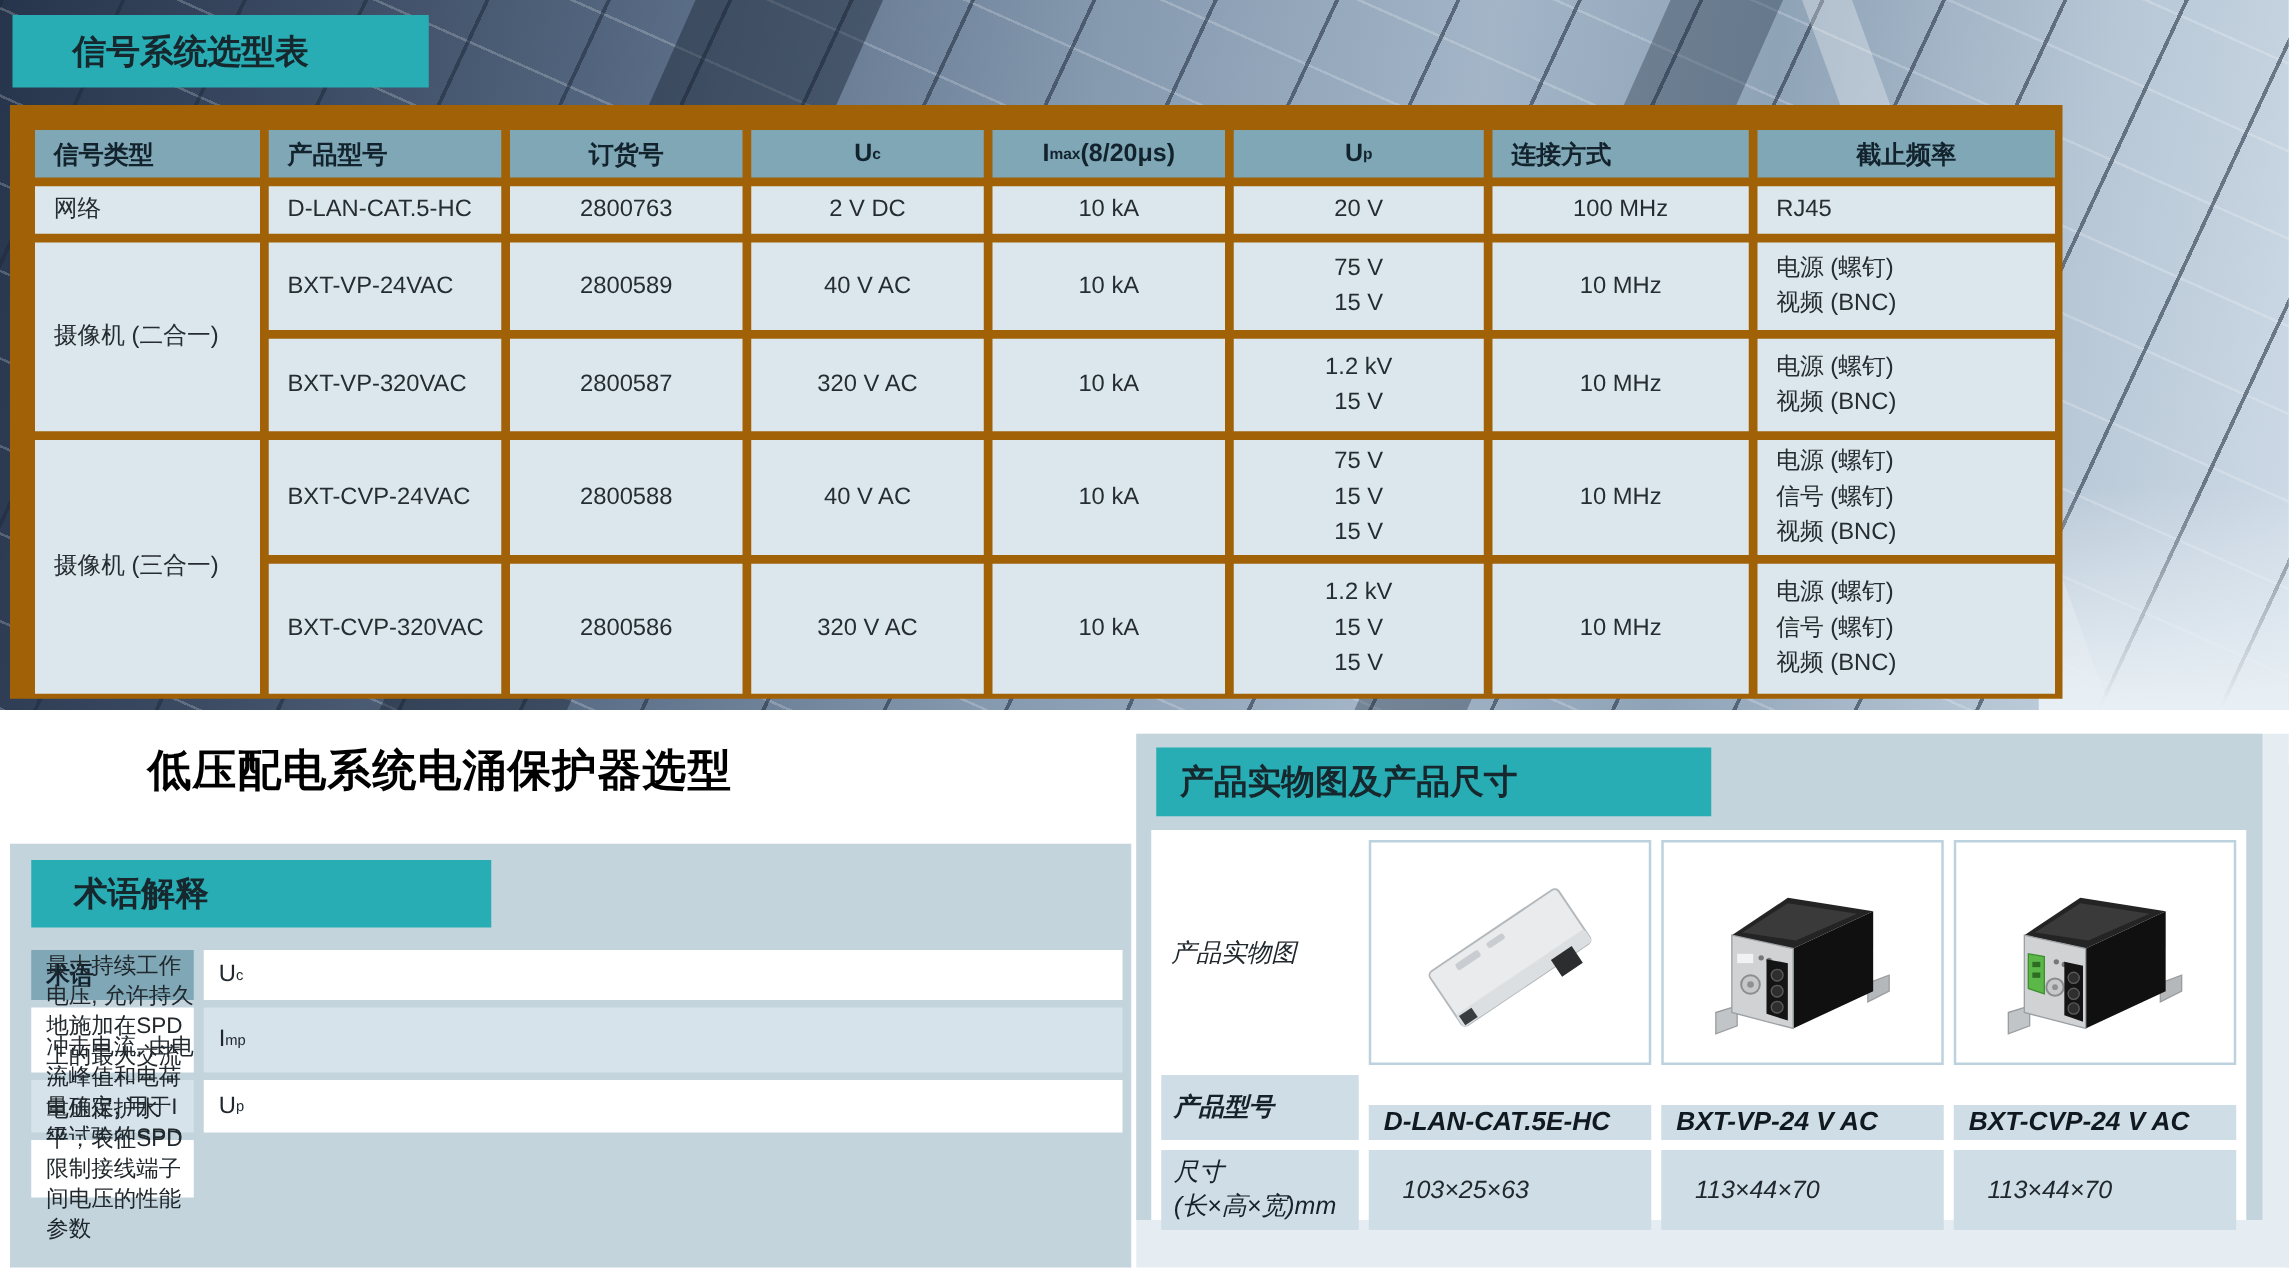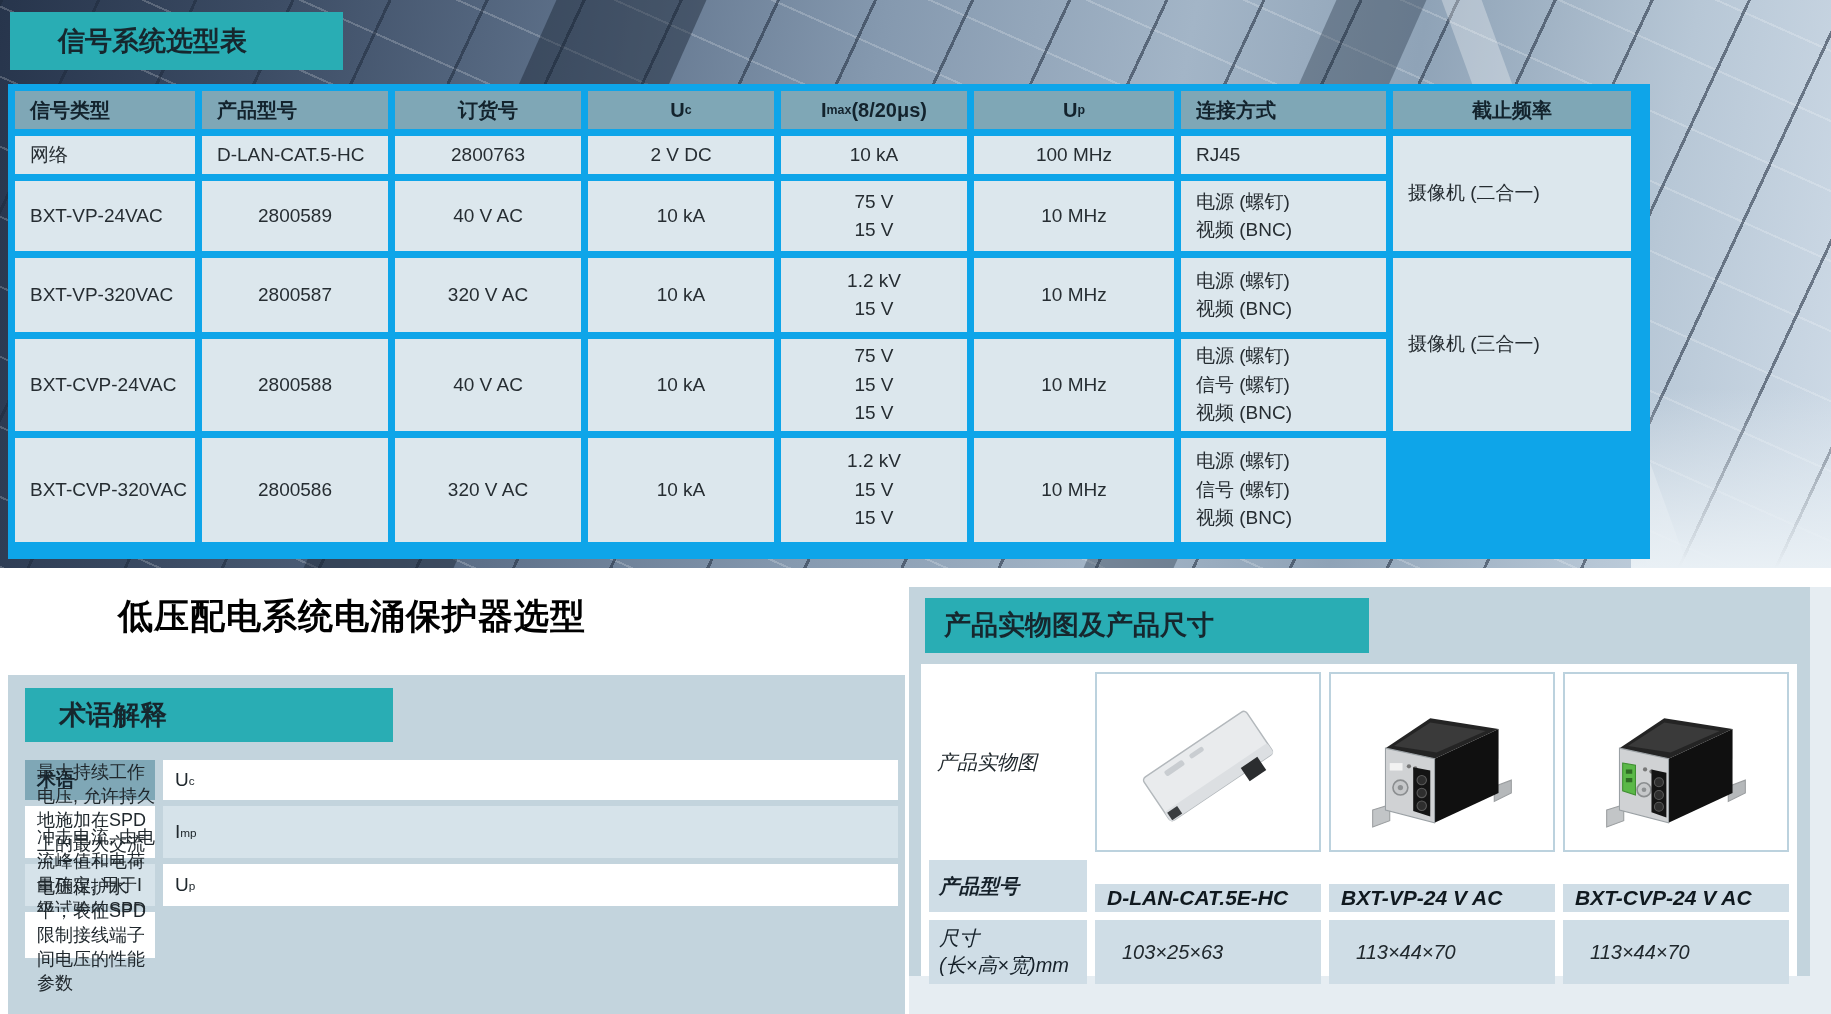--- a/index.html
+++ b/index.html
@@ -22,21 +22,21 @@
   .photo .beam3{position:absolute;left:1545px;top:0;width:40px;height:568px;background:rgba(255,255,255,.30);transform:skewX(20deg);}
   .photo .fade{position:absolute;right:0;bottom:0;width:200px;height:180px;background:linear-gradient(180deg,rgba(233,240,245,0),#e9f0f5);}
   
   .teal{position:absolute;background:#29adb4;color:#16272e;font-weight:700;}
   .teal-main{left:10px;top:12px;width:333px;height:58px;line-height:58px;font-size:27px;padding-left:48px;box-sizing:border-box;}
   .teal-terms{left:25px;top:688px;width:368px;height:54px;line-height:54px;font-size:27px;padding-left:34px;box-sizing:border-box;}
   .teal-products{left:925px;top:598px;width:444px;height:55px;line-height:55px;font-size:27px;padding-left:19px;box-sizing:border-box;}
   
   .main-frame{
     position:absolute;left:8px;top:84px;width:1642px;height:475px;box-sizing:border-box;
-    background:#0ea5e9;padding:7px;
+    background:#a16207;padding:20px;
   }
   .main-grid{
     display:grid;
     grid-template-columns:180px 186px 186px 186px 186px 200px 205px 238px;
     grid-template-rows:38px 38px 70px 74px 92px 104px;
     gap:7px;
   }
   .hcell{background:#7fa7b6;color:#13232d;font-weight:700;font-size:20px;display:flex;align-items:center;justify-content:center;}
   .dcell{background:#dce7ed;color:#262d32;font-size:19px;display:flex;align-items:center;justify-content:center;text-align:center;line-height:1.5;}
   .al{justify-content:flex-start;text-align:left;padding-left:15px;box-sizing:border-box;}
@@ -103,20 +103,23 @@
     <div class="hcell">I<sub>max</sub>(8/20μs)</div>
     <div class="hcell">U<sub>p</sub></div>
     <div class="hcell al">连接方式</div>
     <div class="hcell">截止频率</div>
 
     <div class="dcell al">网络</div>
     <div class="dcell al">D-LAN-CAT.5-HC</div>
     <div class="dcell">2800763</div>
     <div class="dcell">2 V DC</div>
     <div class="dcell">10 kA</div>
+    <div class="dcell">
+        <div>20 V</div>
+      </div>
     <div class="dcell">100 MHz</div>
     <div class="dcell al">
         <div>RJ45</div>
       </div>
 
     <div class="dcell al span2">摄像机 (二合一)</div>
     <div class="dcell al">BXT-VP-24VAC</div>
     <div class="dcell">2800589</div>
     <div class="dcell">40 V AC</div>
     <div class="dcell">10 kA</div>

